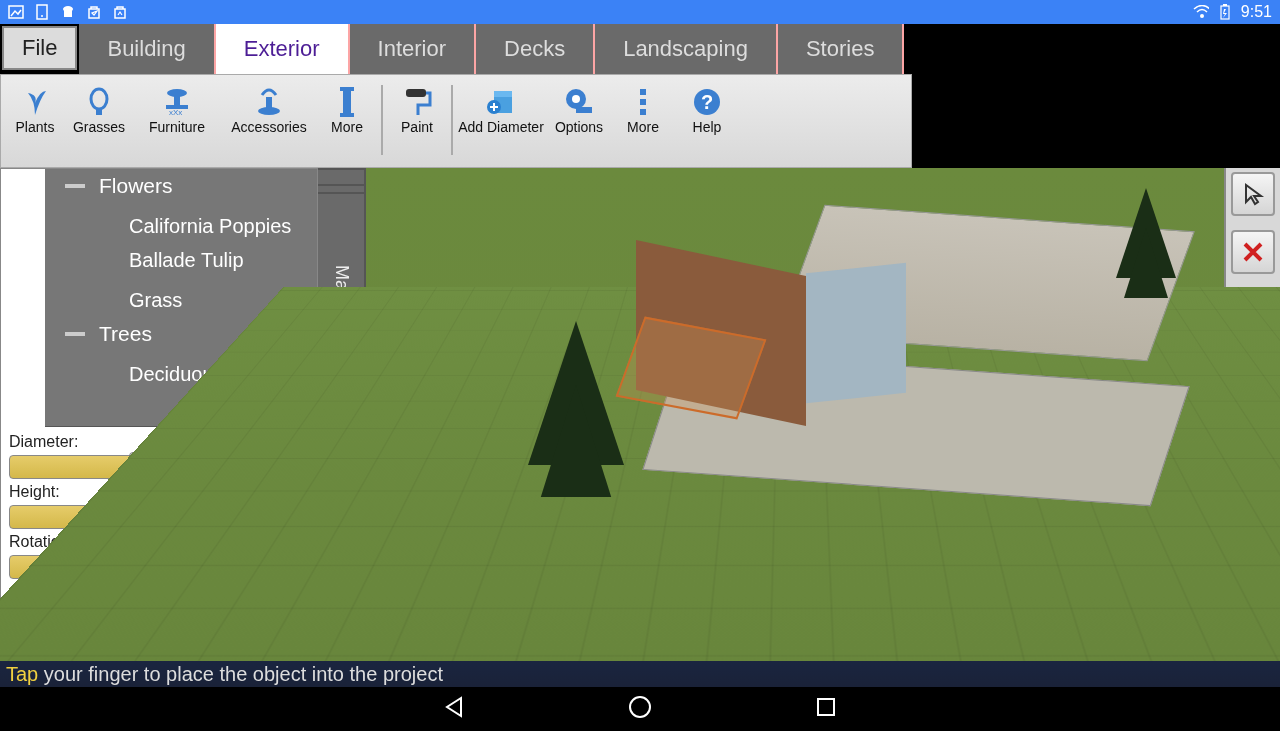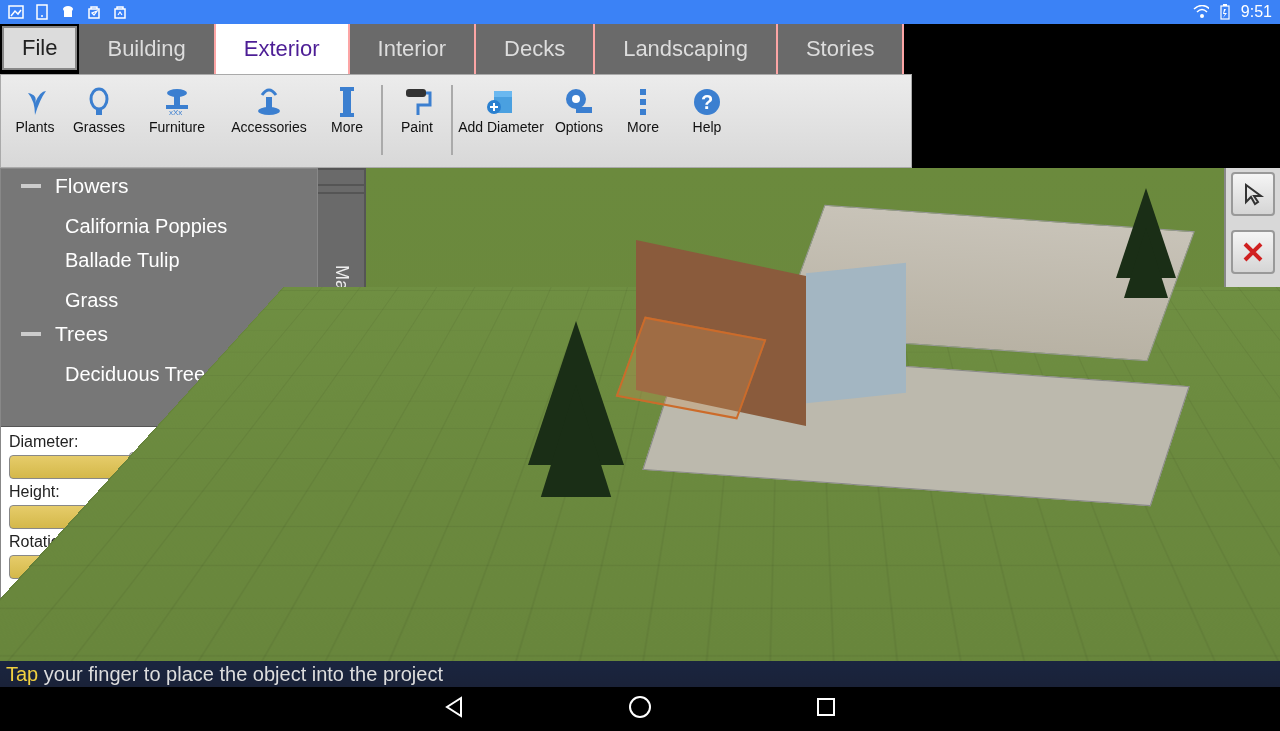--- a/index.html
+++ b/index.html
@@ -19,24 +19,24 @@
 
   .toolbar { height: 94px; background: linear-gradient(#ececec,#d8d8d8); border: 1px solid #aaa; display: flex; align-items: flex-start; padding: 4px 2px 0 2px; width: 912px; }
   .toolbar-slot { width: 64px; height: 86px; display: flex; flex-direction: column; align-items: center; justify-content: flex-start; padding-top: 6px; cursor: pointer; font-size: 14px; color: #111; }
   .toolbar-slot .ticon { width: 34px; height: 34px; display: flex; align-items: flex-end; justify-content: center; margin-bottom: 0; }
   .toolbar-slot.wider { width: 92px; }
   .toolbar-divider { width: 2px; height: 70px; background: #aaa; margin: 6px 2px 0 2px; }
 
   .workspace { position: absolute; top: 168px; left: 0; right: 0; bottom: 44px; display: flex; }
 
   .side-panel { width: 318px; background: #fff; display: flex; flex-direction: column; border: 1px solid #888; }
-  .tree { background: #777; color: #fff; flex: 0 0 258px; overflow: hidden; font-size: 20px; border-bottom: 1px solid #555; }
+  .tree { background: #777; color: #fff; flex: 0 0 258px; overflow: hidden; font-size: 20px; border-bottom: 1px solid #555; margin-left: 44px; }
   .tree-row { height: 34px; display: flex; align-items: center; padding-left: 20px; }
   .tree-row.cat { font-size: 21px; }
-  .tree-row.child { padding-left: 64px; font-size: 20px; }
+  .tree-row.child { padding-left: 84px; font-size: 20px; }
   .tree-minus { display: inline-block; width: 20px; height: 4px; background: #ccc; margin-right: 14px; }
 
   .sliders { flex: 1; background: #fff; padding: 6px 8px 0 8px; font-size: 16px; color: #222; }
   .slider-block { margin-bottom: 4px; }
   .slider-label { font-size: 16px; margin-bottom: 4px; display: block; }
   .slider-track { position: relative; height: 24px; background: linear-gradient(#e6cc6a,#d4b84a); border: 1px solid #888; border-radius: 4px; }
   .slider-track .rest { position: absolute; top: 0; bottom: 0; right: 0; background: linear-gradient(#f0f0f0,#ddd); border-left: 1px solid #888; border-radius: 0 4px 4px 0; }
   .slider-thumb { position: absolute; top: -4px; width: 20px; height: 32px; background: linear-gradient(#eee,#bbb); border: 1px solid #777; border-radius: 4px; }
 
   .vtabs { width: 48px; background: #6a6a6a; display: flex; flex-direction: column; border-right: 2px solid #555; }

